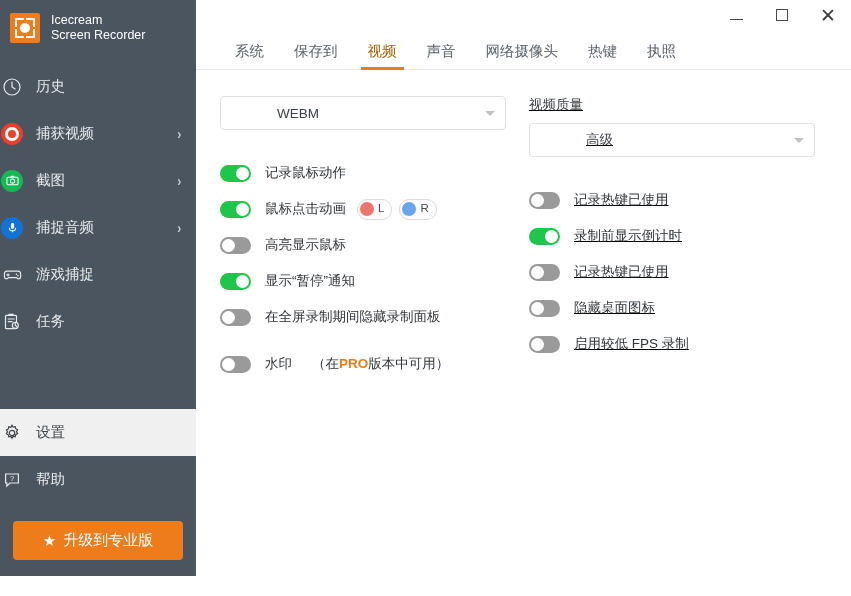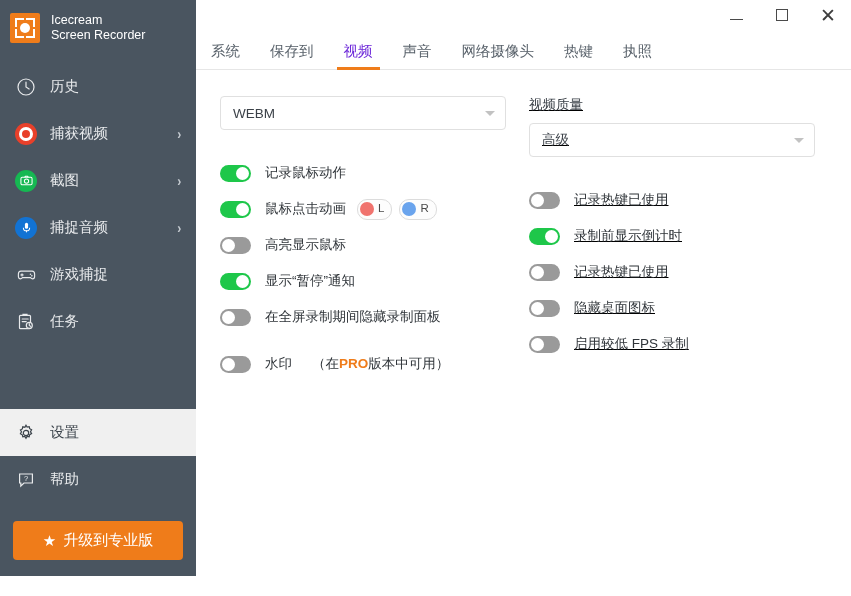--- a/index.html
+++ b/index.html
@@ -75,21 +75,20 @@
   .brand-text .l1 { display: block; }
   .brand-text .l2 { display: block; }
 
   .nav {
     padding-top: 7px;
   }
   .nav-item {
     display: flex;
     align-items: center;
     height: 47px;
-    padding-left: 14px;
     padding-right: 14px;
     box-sizing: border-box;
     color: #e8eaec;
     font-size: 14.5px;
     cursor: default;
   }
   .nav-item .ico {
     width: 24px;
     height: 24px;
     flex: 0 0 24px;
@@ -196,34 +195,34 @@
     font-size: 19px;
     line-height: 1;
     font-weight: 300;
     color: #3d3d3d;
   }
 
   .tabs {
     display: flex;
     align-items: flex-end;
     height: 35px;
-    padding-left: 0;
+    padding-left: 24px;
     border-bottom: 1px solid #e6e6e6;
     position: relative;
   }
   .tab {
     padding: 0 15px 8px 15px;
     font-size: 14.5px;
     color: #58616a;
     cursor: pointer;
     position: relative;
     white-space: nowrap;
   }
   .tab.selected {
-    color: #6d28d9;
+    color: #a16207;
   }
   .tab.selected::after {
     content: "";
     position: absolute;
     left: 8px;
     right: 8px;
     bottom: -1px;
     height: 3px;
     background: #ef7c1a;
   }
@@ -253,21 +252,21 @@
     border-radius: 4px;
     display: flex;
     align-items: center;
     padding: 0 10px 0 12px;
     box-sizing: border-box;
     font-size: 13.5px;
     color: #3b4148;
     background: #ffffff;
     cursor: pointer;
   }
-  .select .val { flex: 1 1 auto; }
+  .select .val { flex: 1 1 auto; margin-left: 44px; }
   .select .caret {
     width: 0; height: 0;
     border-left: 5px solid transparent;
     border-right: 5px solid transparent;
     border-top: 5px solid #c2c2c2;
   }
 
   .toggles {
     margin-top: 25px;
   }

